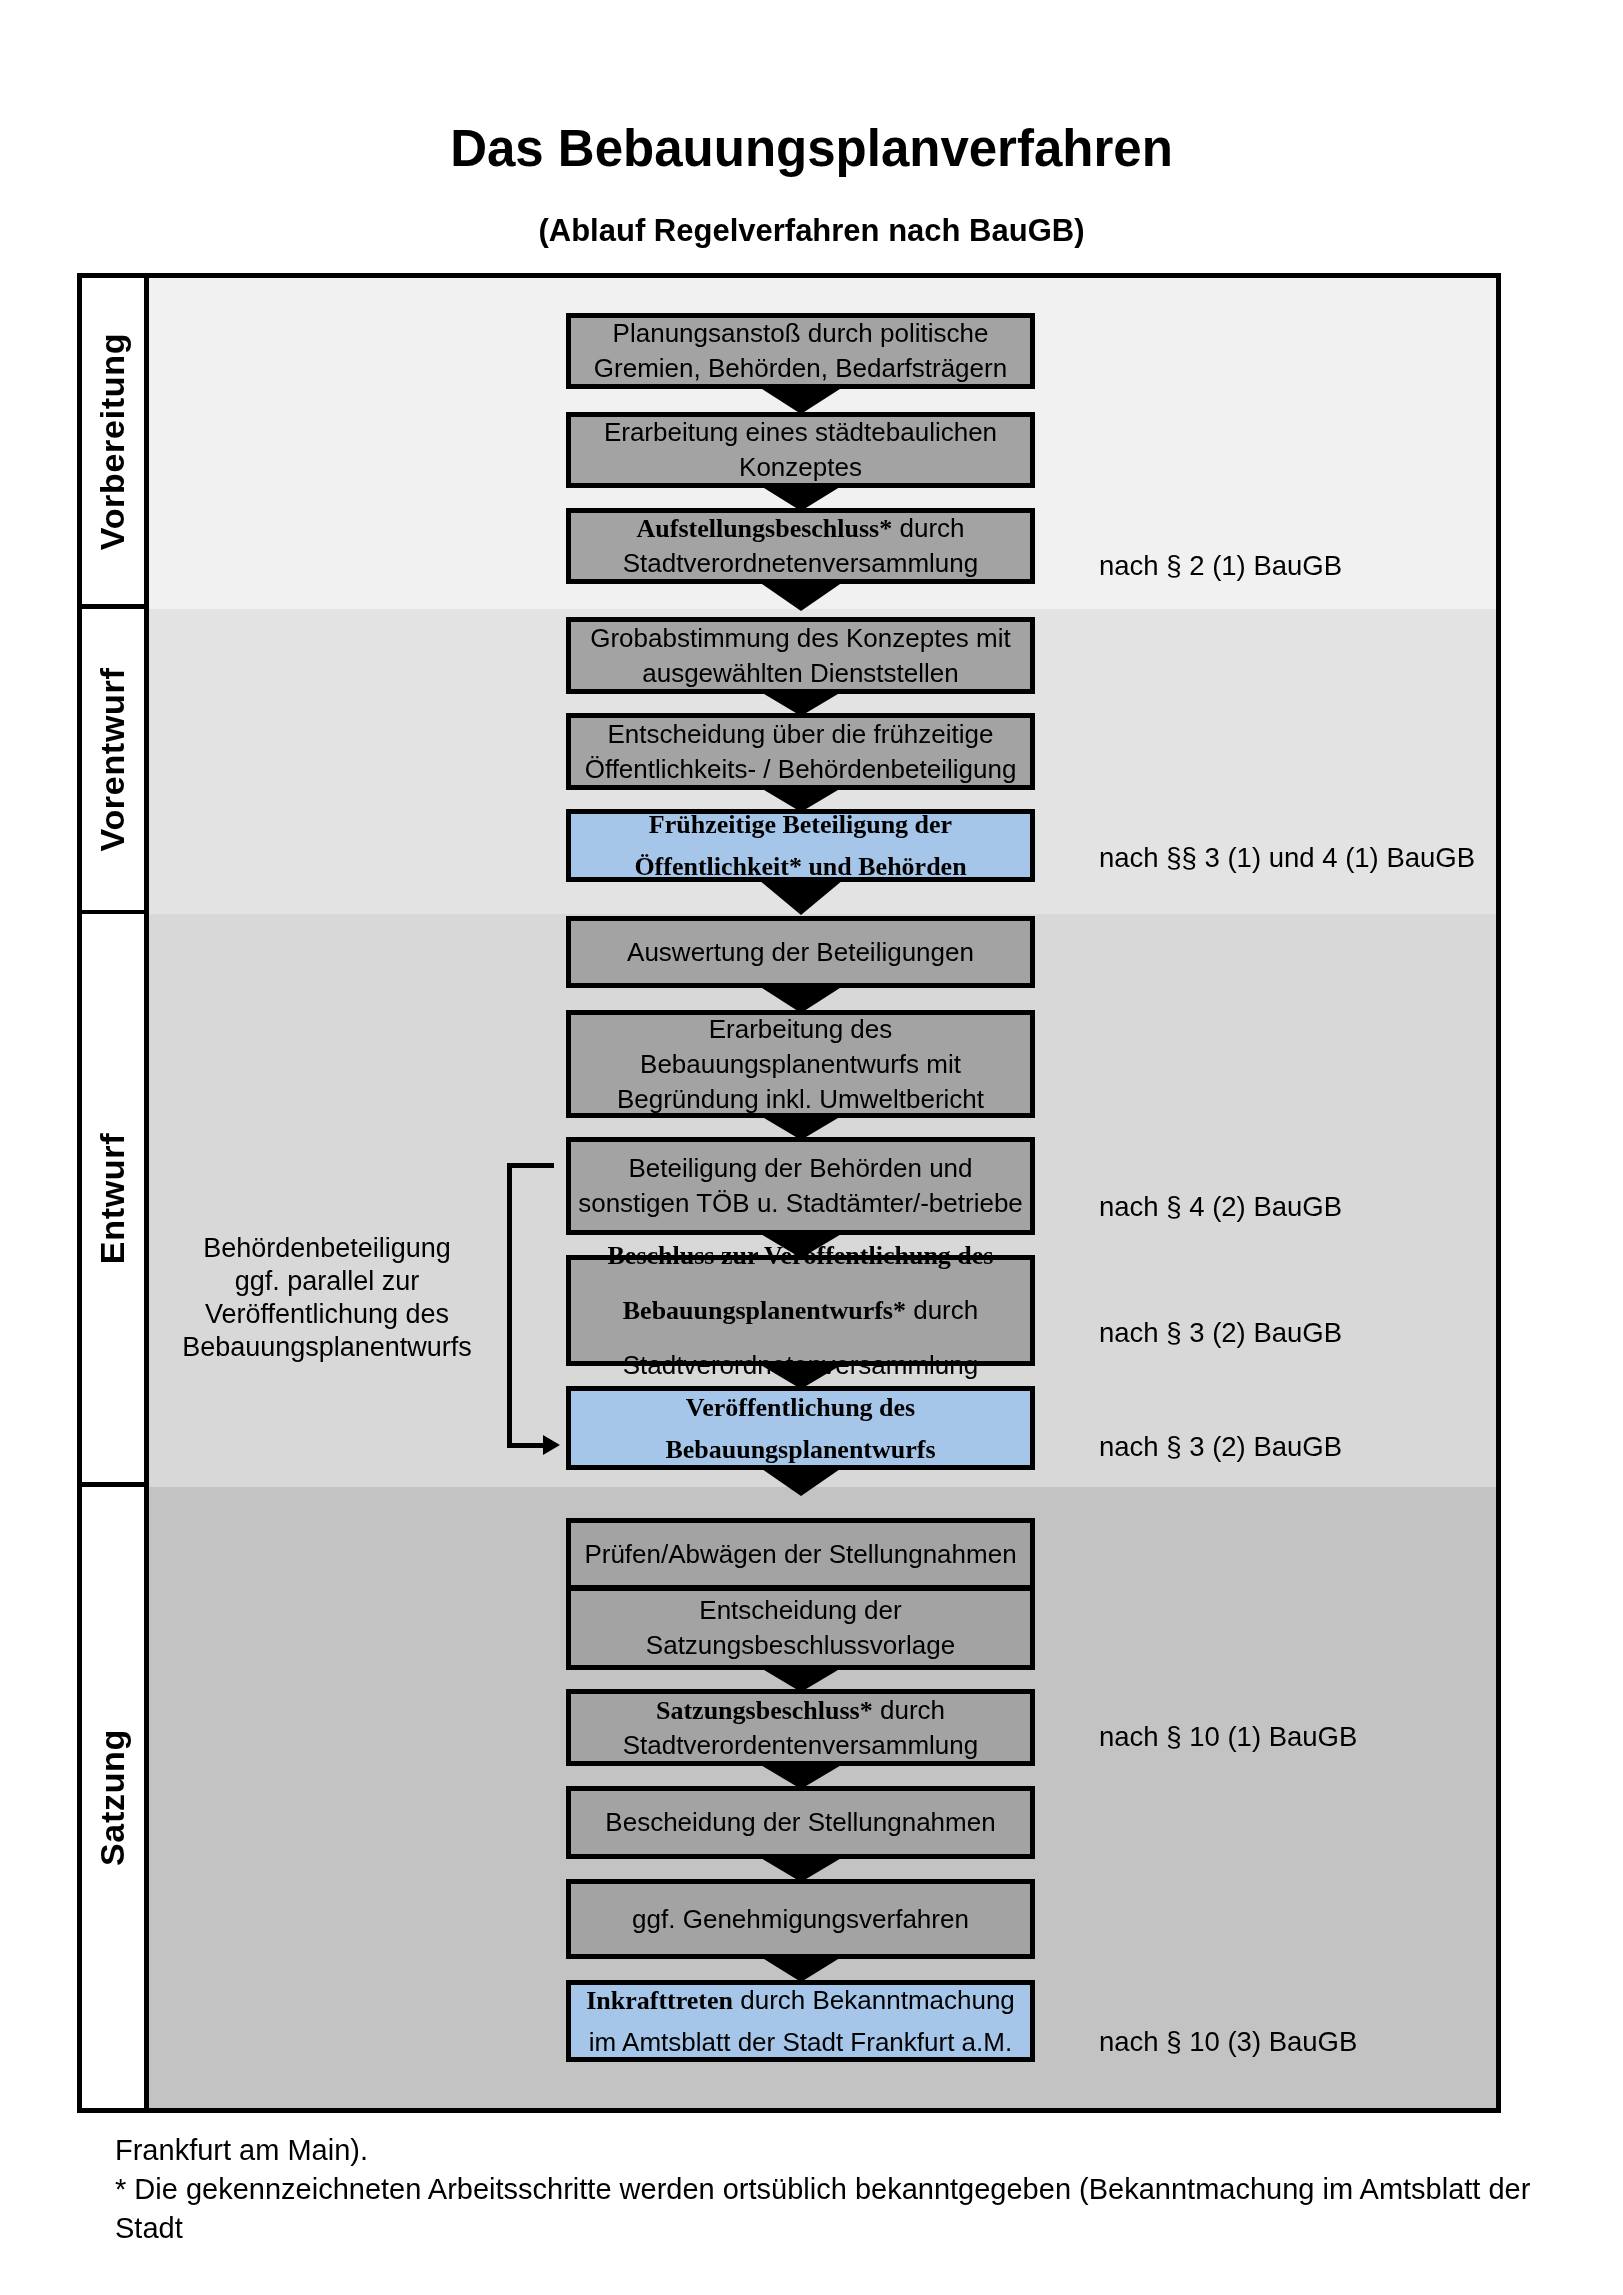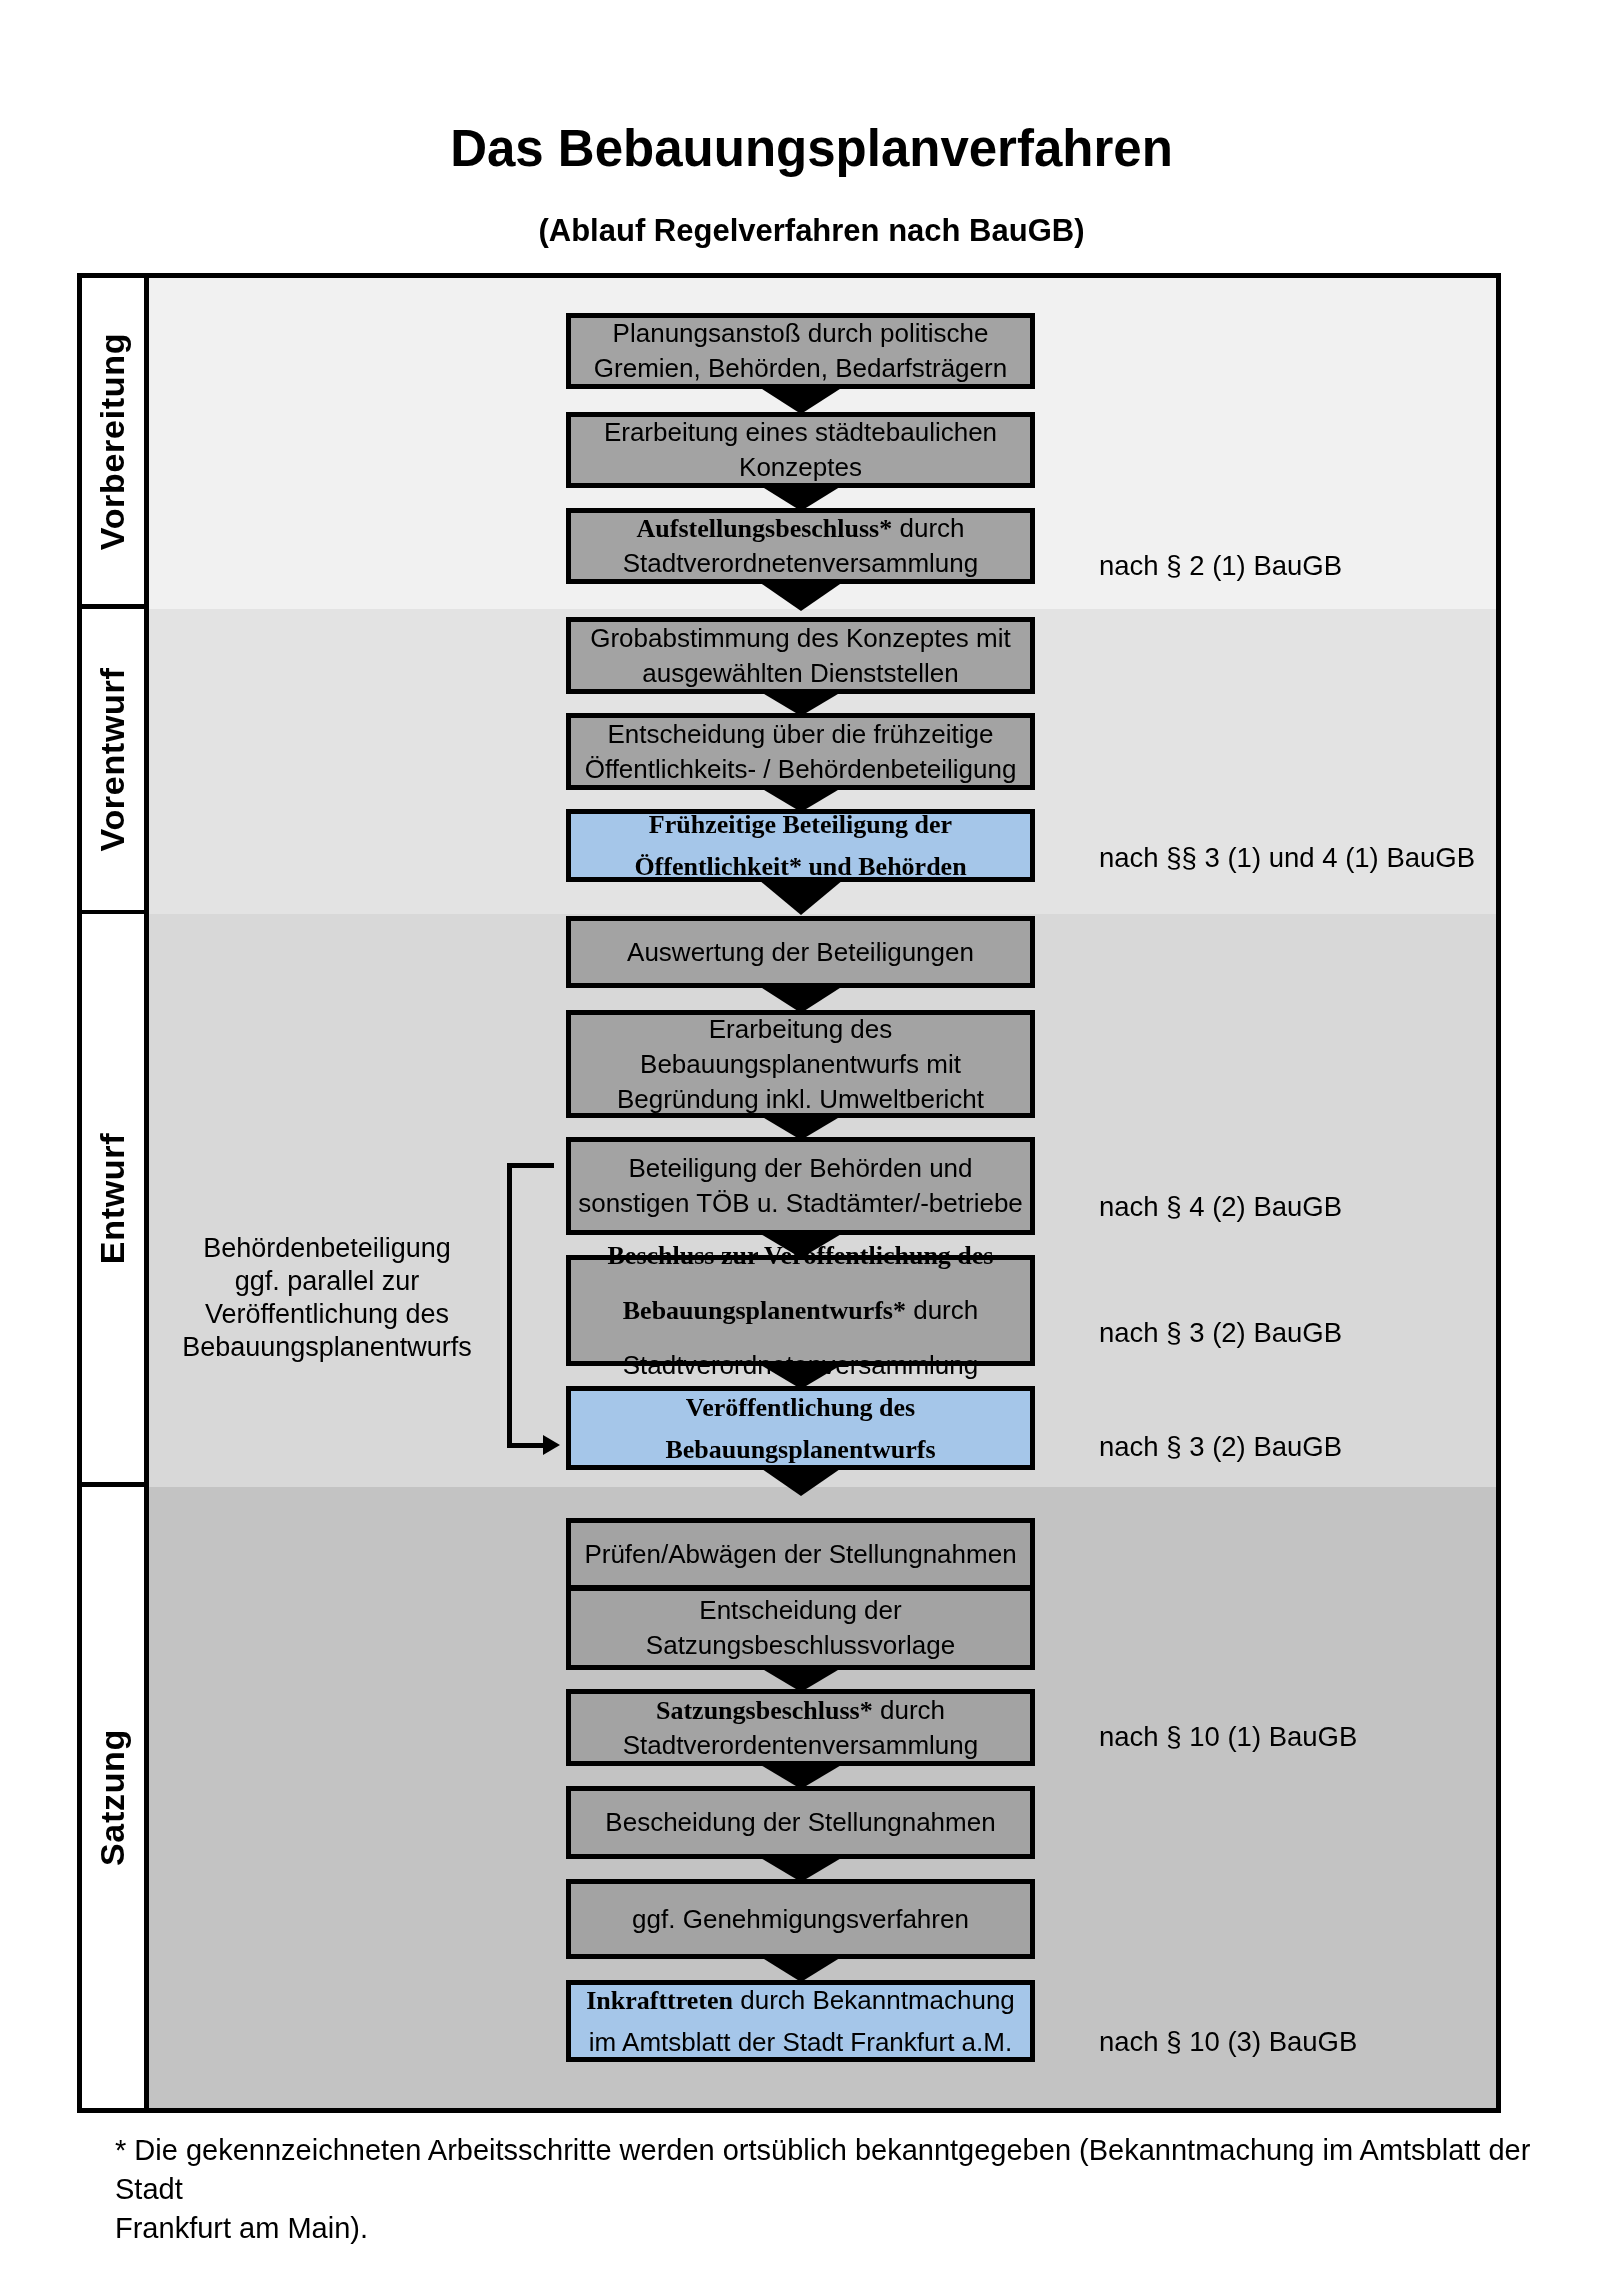--- a/index.html
+++ b/index.html
@@ -218,18 +218,18 @@
     </div>
 
     <div class="conn conn-stub-top"></div>
     <div class="conn conn-vert"></div>
     <div class="conn conn-stub-bottom"></div>
     <div class="conn-head"></div>
 
   </div>
 
   <div class="footnote">
+    <div class="fn-line">Frankfurt am Main).</div>
     <div class="fn-line">* Die gekennzeichneten Arbeitsschritte werden ortsüblich bekanntgegeben (Bekanntmachung im Amtsblatt  der Stadt</div>
-    <div class="fn-line">Frankfurt am Main).</div>
   </div>
 
 </div>
 
 
 </body></html>

